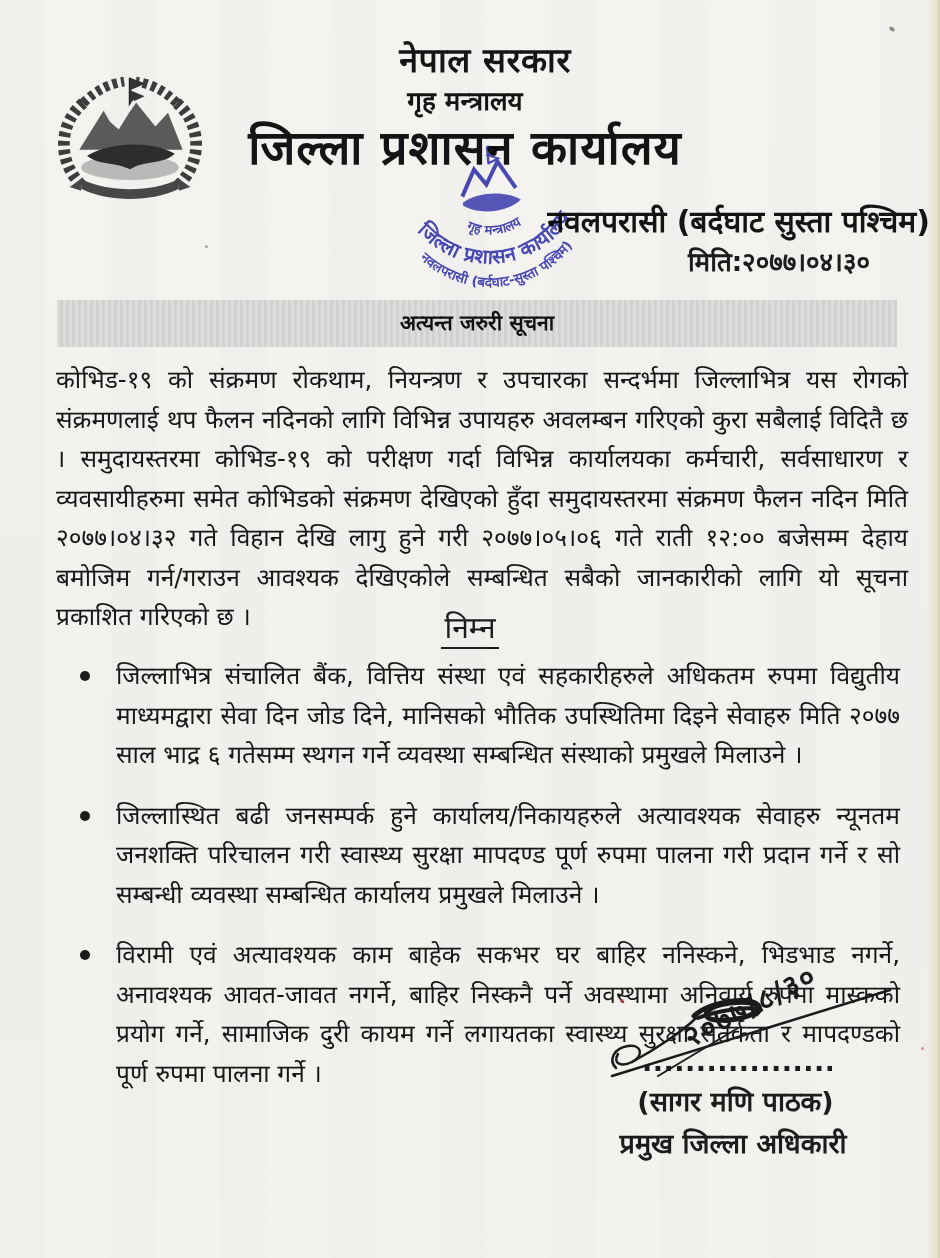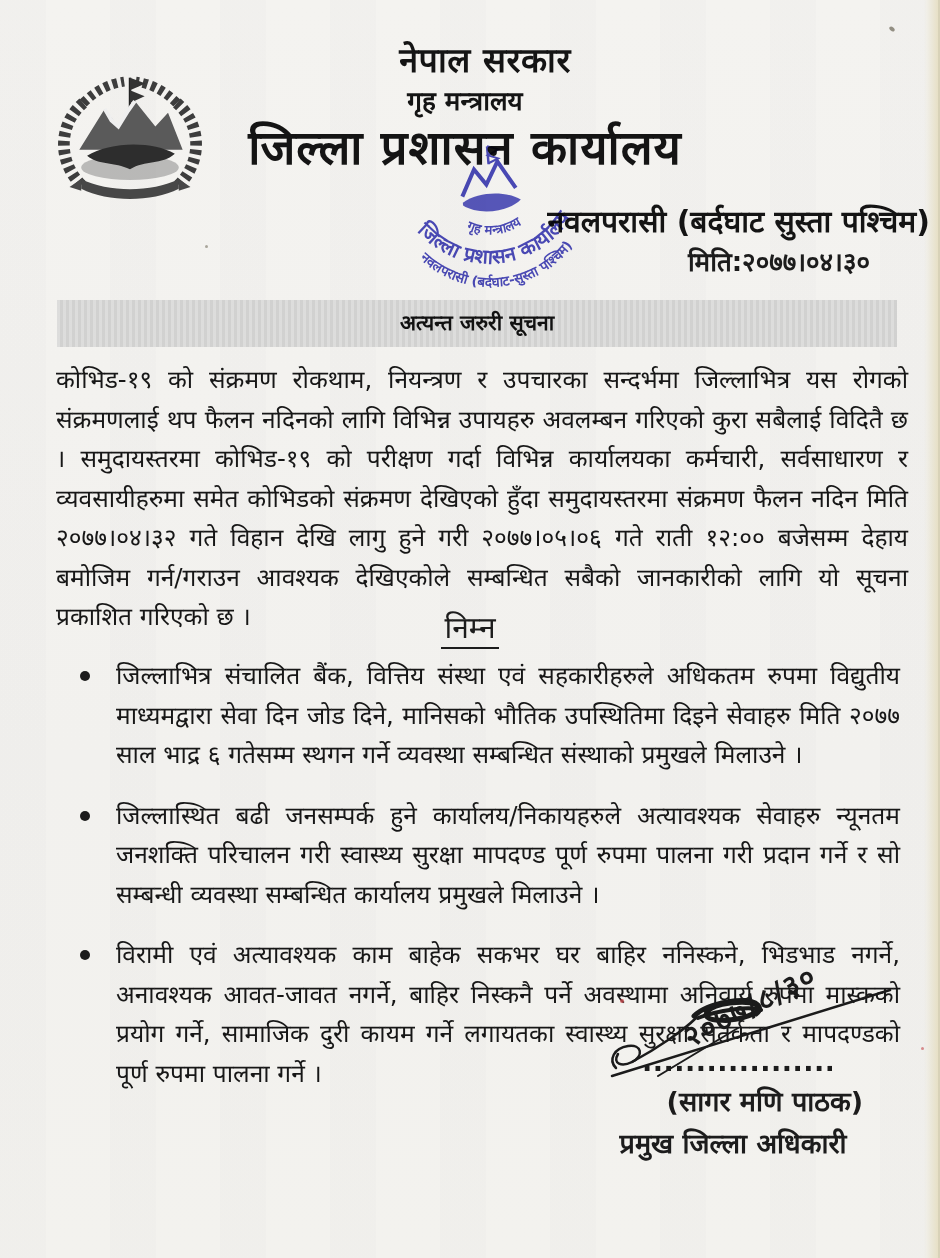--- a/index.html
+++ b/index.html
@@ -72,21 +72,21 @@
   .sig-date{
     position:absolute;left:694px;top:1016px;
     font-size:29px;font-weight:600;color:#1b1b1b;
     transform:rotate(-27deg);transform-origin:left bottom;
     letter-spacing:2px;white-space:nowrap;
   }
   .dots{
     position:absolute;left:642px;top:1046px;width:190px;
     font-size:27px;font-weight:700;letter-spacing:.5px;color:#1c1c1c;overflow:hidden;white-space:nowrap;
   }
-  .sig-name{position:absolute;left:608px;top:1082px;width:255px;text-align:right;font-size:27px;font-weight:600;}
+  .sig-name{position:absolute;left:608px;top:1082px;width:255px;text-align:center;font-size:27px;font-weight:600;}
   .sig-role{position:absolute;left:583px;top:1124px;width:300px;text-align:center;font-size:27px;font-weight:600;}
   
   .speck{position:absolute;border-radius:50%;}
   .speck.red1{left:620px;top:999px;width:4px;height:4px;background:#c4474b;opacity:.8;}
   .speck.red2{left:921px;top:1047px;width:3px;height:3px;background:#c4474b;opacity:.6;}
   .speck.dark1{left:889px;top:27px;width:6px;height:4px;background:#7a7668;transform:rotate(40deg);opacity:.8;}
   .speck.dark2{left:205px;top:245px;width:3px;height:3px;background:#8a8678;opacity:.7;}
 </style>
 </head>
 <body>

